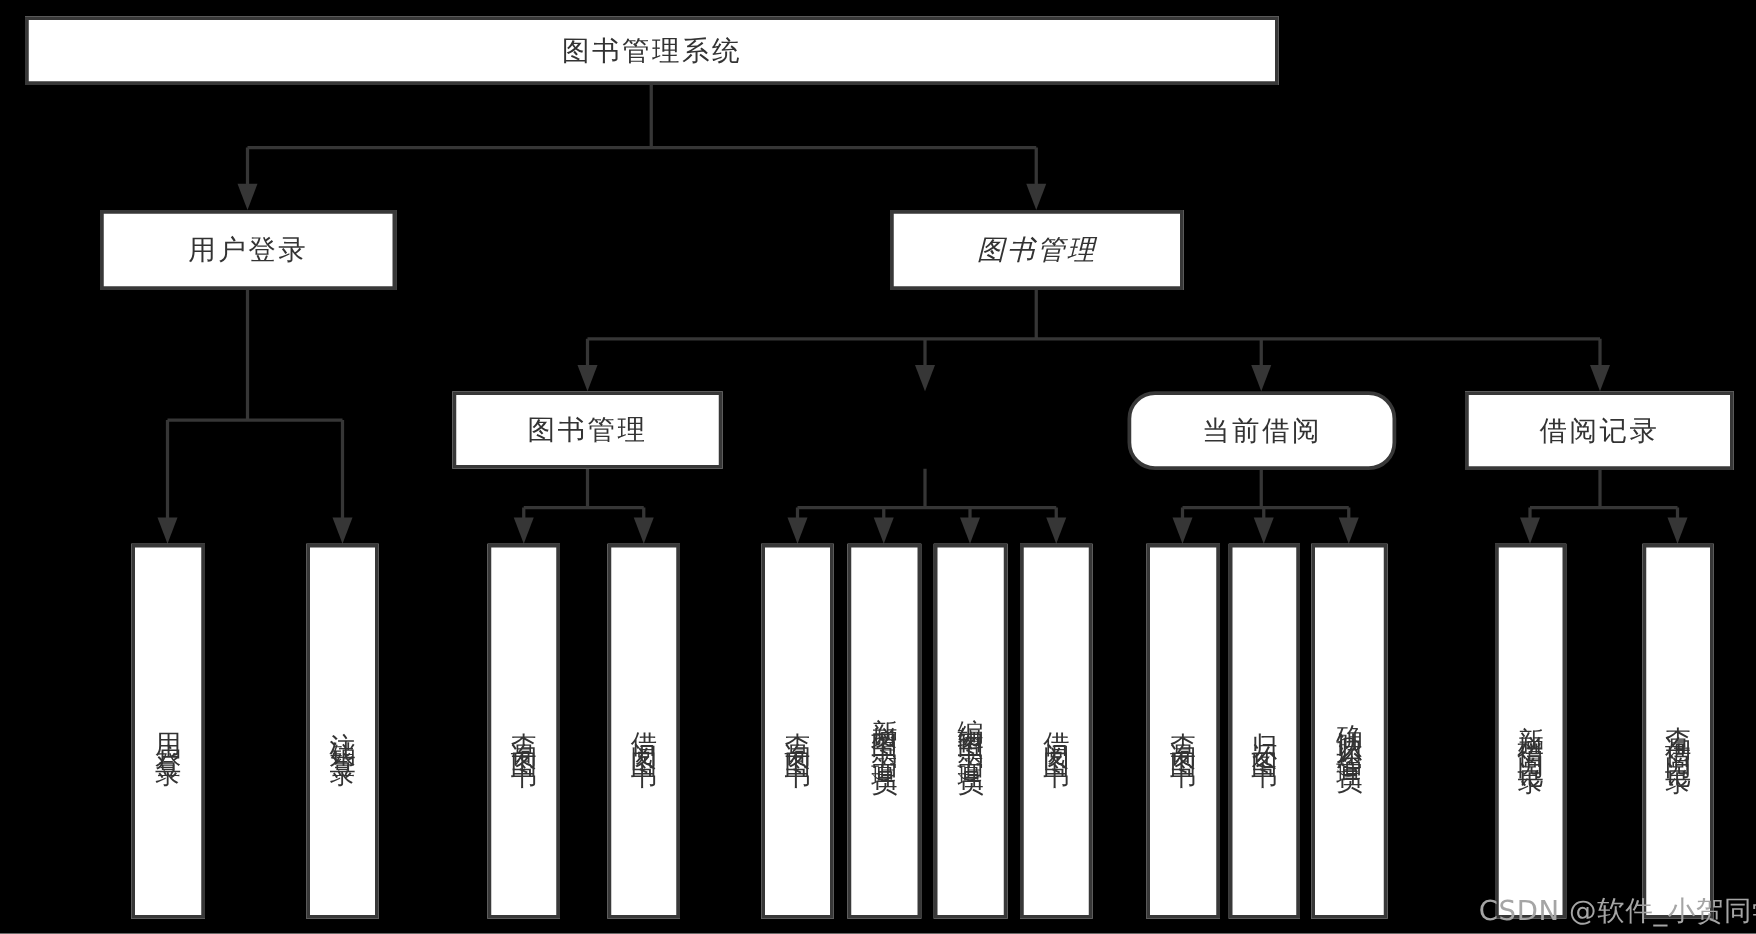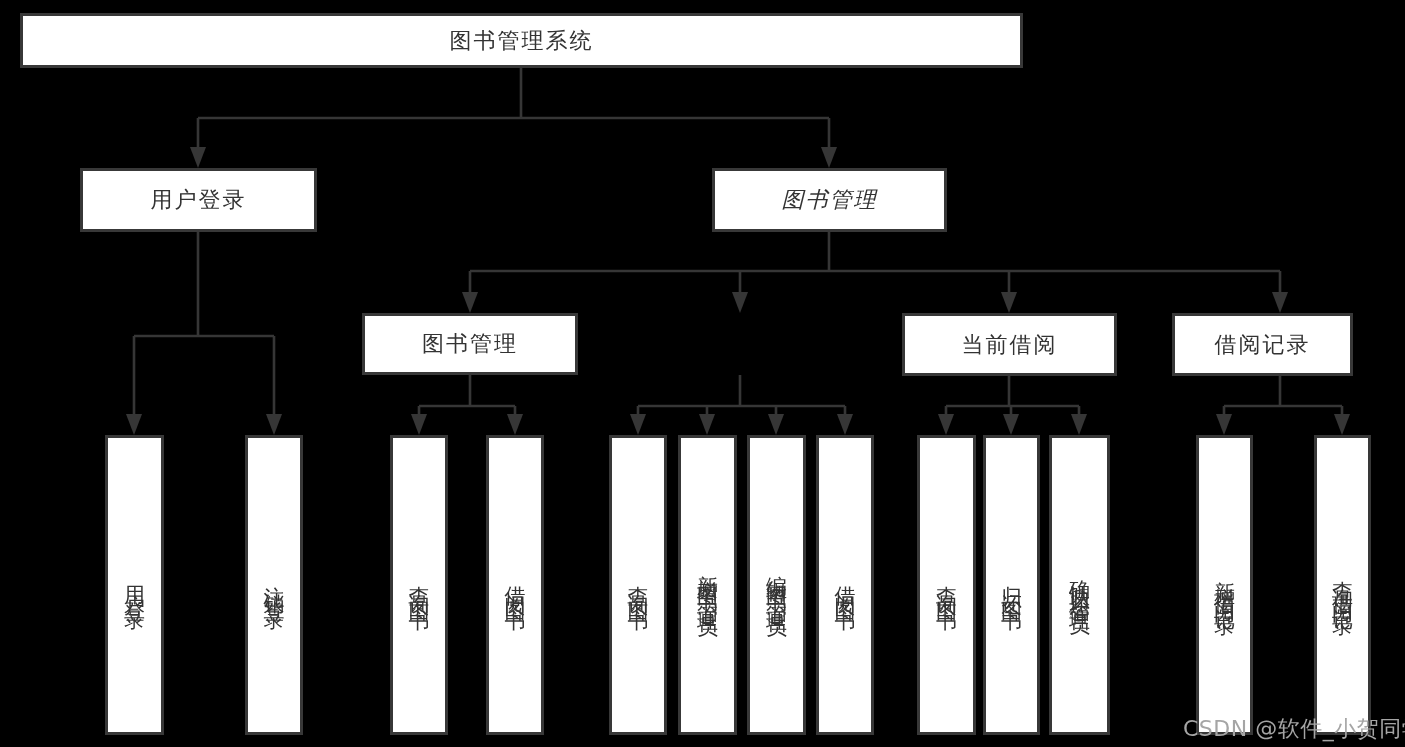--- a/index.html
+++ b/index.html
@@ -123,22 +123,22 @@
       <polygon class="arrow" points="1334,414 1350,414 1342,435"></polygon>
     </g>
   </svg>
 
   <div class="hbox" style="left:20px; top:13px; width:1003px; height:55px;">图书管理系统</div>
 
   <div class="hbox" style="left:80px; top:168px; width:237px; height:64px;">用户登录</div>
   <div class="hbox" style="left:712px; top:168px; width:235px; height:64px;font-style:italic;">图书管理</div>
 
   <div class="hbox" style="left:362px; top:313px; width:216px; height:62px;">图书管理</div>
-  <div class="hbox" style="left:902px; top:313px; width:215px; height:63px;">当前借阅</div>
-  <div class="hbox" style="left:1172px; top:313px; width:181px; height:63px;">借阅记录</div>
+  <div class="hbox" style="left:902px; top:313px; width:215px; height:63px;border-radius:22px;">当前借阅</div>
+  <div class="hbox" style="left:1172px; top:313px; width:215px; height:63px;">借阅记录</div>
 
   <div class="vbox" style="left:105px; top:435px; width:59px; height:300px;">用户登录</div>
   <div class="vbox" style="left:245px; top:435px; width:58px; height:300px;">注销登录</div>
 
   <div class="vbox" style="left:390px; top:435px; width:58px; height:300px;">查询图书</div>
   <div class="vbox" style="left:486px; top:435px; width:58px; height:300px;">借阅图书</div>
 
   <div class="vbox" style="left:609px; top:435px; width:58px; height:300px;">查询图书</div>
   <div class="vbox" style="left:678px; top:435px; width:59px; height:300px; letter-spacing:6px;">新增图书（管理员）</div>
   <div class="vbox" style="left:747px; top:435px; width:59px; height:300px; letter-spacing:6px;">编辑图书（管理员）</div>

